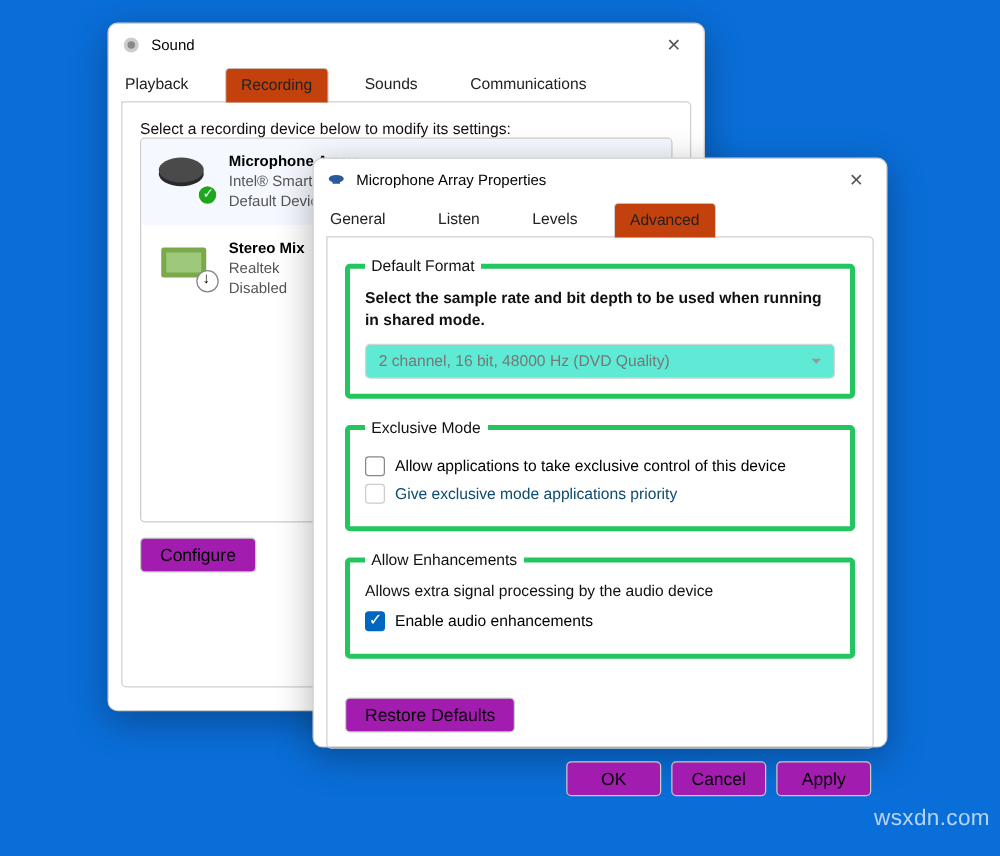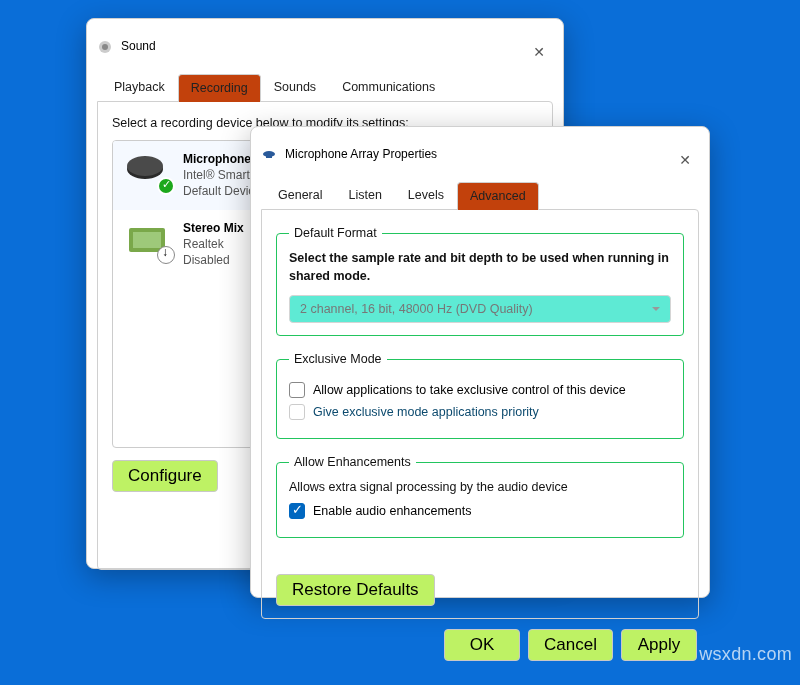--- a/index.html
+++ b/index.html
@@ -7,49 +7,49 @@
     margin: 0; width: 800px; height: 685px;
     background: #0a6ed8; overflow: hidden; position: relative;
   }
   .window {
     position: absolute; background: #fff;
     border-radius: 8px; box-shadow: 0 8px 30px rgba(0,0,0,0.3);
     border: 1px solid #d0d0d0;
   }
   
   .win-sound { left: 86px; top: 18px; width: 478px; height: 551px; }
-  .titlebar { display:flex; height:34px; padding:0 6px 0 10px;margin-top:20px; }
+  .titlebar { display:flex; align-items:center; height:34px; padding:0 6px 0 10px; }
   .title-icon { width:16px; height:16px; margin-right:8px; }
   .title-text { font-size:12px; color:#000; flex:1; }
   .close-btn { width:36px; height:26px; display:flex; align-items:center; justify-content:center; border-radius:4px; }
   .x-glyph { font-size:14px; color:#555; }
-  .tabstrip { display:flex; padding:0 14px; font-size:12.5px; gap:0; }
+  .tabstrip { display:flex; padding:0 0; font-size:12.5px; gap:16px; }
   .tab { padding:6px 12px 7px; border:1px solid transparent; border-bottom:none; color:#222; border-radius:4px 4px 0 0; }
   .tab.active { border-color:#d0d0d0; background:#c2410c; position:relative; top:1px; }
   .tabbody { border:1px solid #d0d0d0; margin:0 10px 10px; border-radius:0 4px 4px 4px; padding:14px; height: calc(100% - 80px); }
-  .instr { font-size:12.5px; margin-bottom:10px; color:#111; }
+  .instr { font-size:12.5px; color:#111; }
   .device-list { border:1px solid #ccc; border-radius:4px; height:308px; overflow:hidden; }
   .device { display:flex; gap:10px; padding:10px; }
   .device + .device { border-top:0; }
   .device.selected { background:#f5f9ff; }
   .dev-icon { width:50px; height:42px; position:relative; flex-shrink:0; }
   .dev-body { font-size:12px; line-height:1.35; }
   .dev-name { font-weight:600; }
   .dev-sub, .dev-state { color:#555; }
   .badge-ok { position:absolute; right:-2px; bottom:-2px; width:18px; height:18px; border-radius:50%; background:#1ca81c; border:2px solid #fff; }
   .badge-ok::after { content:"✓"; color:#fff; font-size:11px; position:absolute; top:-1px; left:3px; }
   .badge-down { position:absolute; right:-2px; bottom:-2px; width:18px; height:18px; border-radius:50%; background:#fff; border:1px solid #888; }
   .badge-down::after { content:"↓"; color:#000; font-size:12px; position:absolute; top:-2px; left:4px; }
   .sound-footer { margin-top:12px; }
-  .btn { font-size:17px; padding:5px 15px; background:#bef264; border:1px solid #c8c8c8; border-radius:4px; }
+  .btn { font-size:14px; padding:5px 15px; background:#a21caf; border:1px solid #c8c8c8; border-radius:4px; }
 
   
   .win-props { left:250px; top:126px; width:460px; height:472px; }
   .win-props .tabbody { height:410px; display:flex; flex-direction:column; padding:12px 14px; }
-  fieldset { border:1px solid #22c55e; border-radius:4px; margin:4px 0 12px; padding:10px 12px 12px; }
+  fieldset { border:4px solid #22c55e; border-radius:4px; margin:4px 0 12px; padding:10px 12px 12px; }
   legend { font-size:12.5px; padding:0 5px; color:#111; }
   .field-text { font-size:12.5px; color:#111; line-height:1.4;}
   .bold { font-weight:600; }
   .combo { margin-top:10px; border:1px solid #d5d5d5; border-radius:4px; padding:6px 28px 6px 10px; font-size:12.5px; color:#777; position:relative; background:#5eead4;}
   .combo::after { content:""; position:absolute; right:10px; top:11px; border:4px solid transparent; border-top-color:#999; }
   .check-row { display:flex; align-items:center; gap:8px; font-size:12.5px; margin:6px 0; }
   .check-row.disabled { color:#0c4a6e; }
   .chk { width:16px; height:16px; border:1px solid #888; border-radius:3px; background:#fff; flex-shrink:0; position:relative; }
   .check-row.disabled .chk { border-color:#ccc; }
   .chk.checked { background:#0067c0; border-color:#0067c0; }

